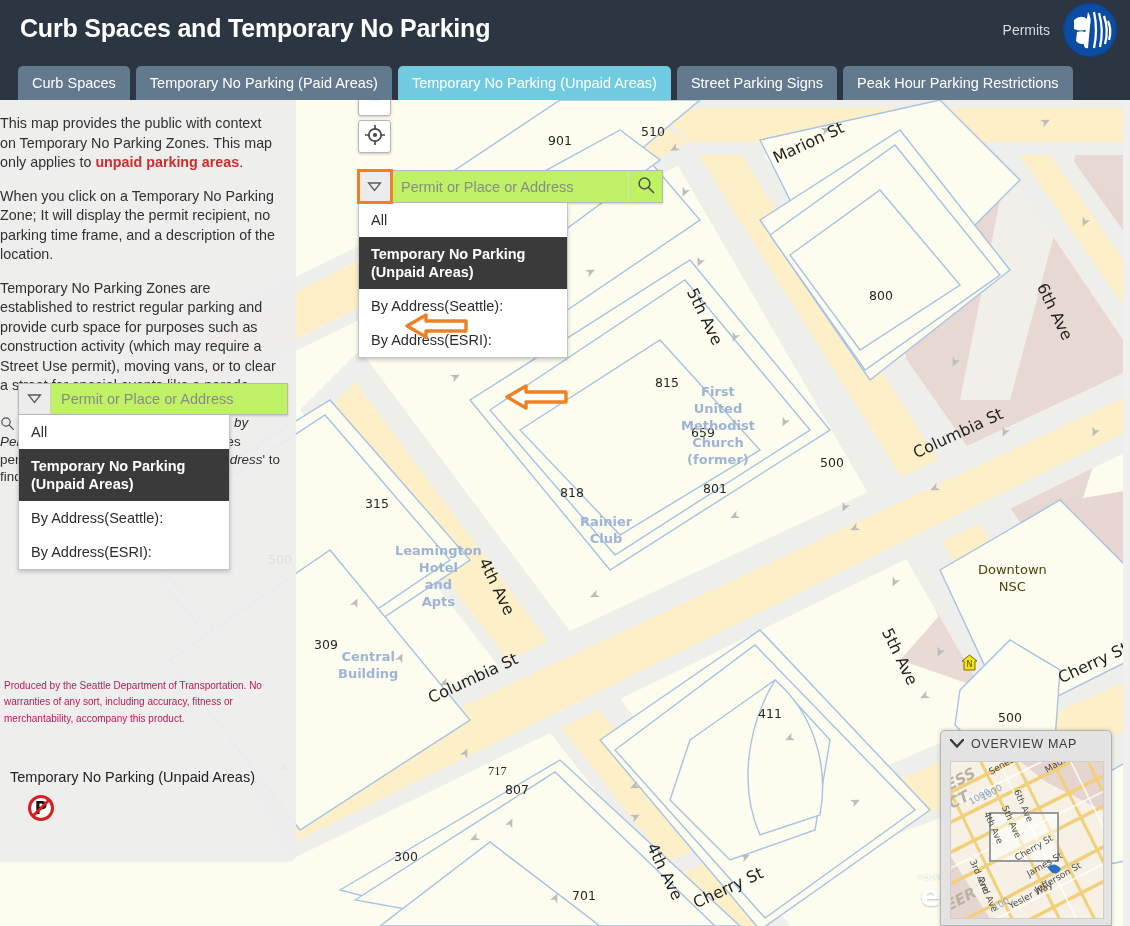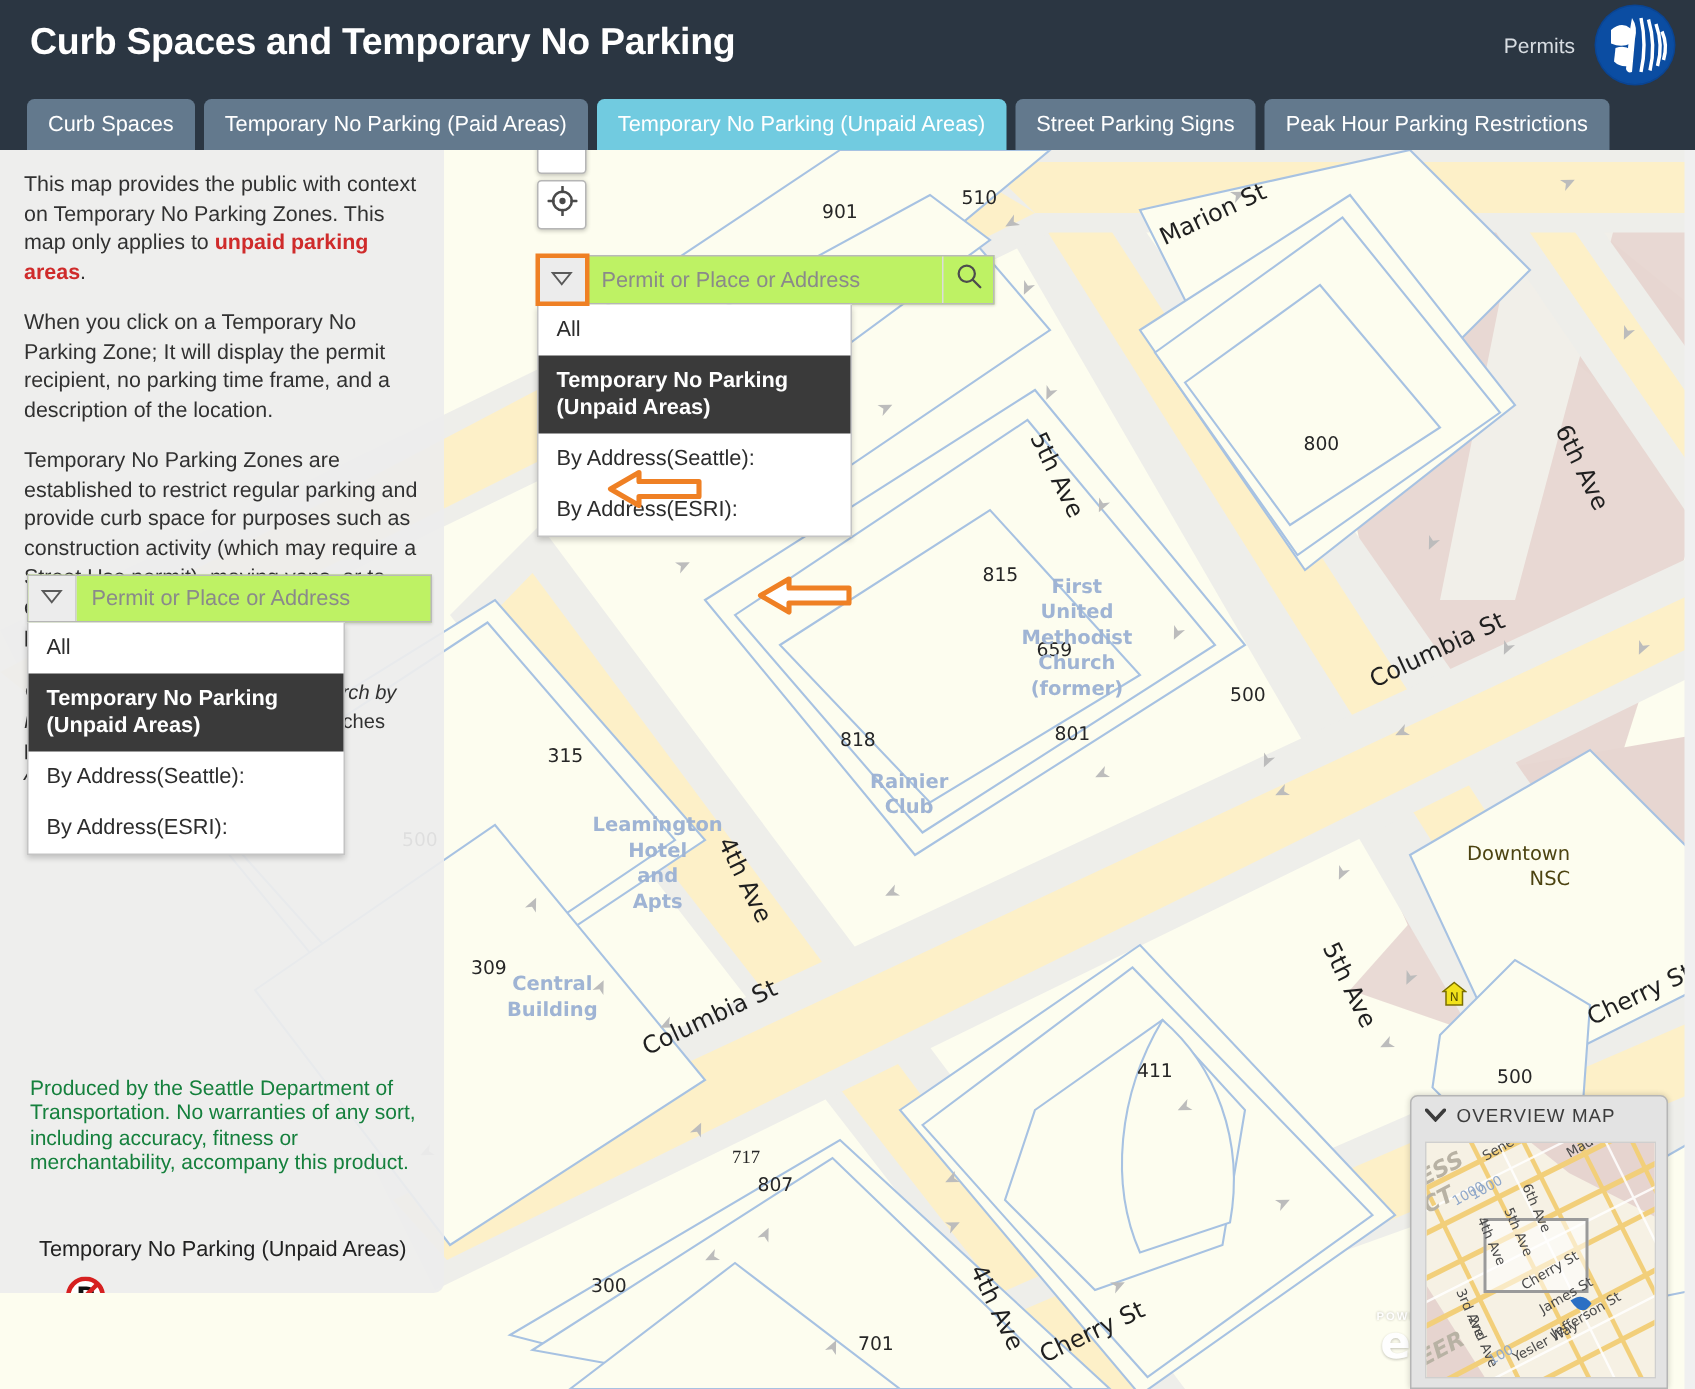--- a/index.html
+++ b/index.html
@@ -84,37 +84,37 @@
     transform-origin: 0 0;
   }
 
   
   .sidebar {
     position: absolute; left: 0; top: 100px;
     width: 296px; height: 762px;
     background: rgba(237,237,237,0.93);
     border-bottom-right-radius: 7px;
     z-index: 20;
-    padding: 14px 16px 0 16px;
+    padding: 14px 16px 0 0;
     overflow: hidden;
   }
   .sb-p {
     font-size: 14.3px; color: #313131; line-height: 19.5px;
     margin: 0 0 14px 0;
   }
   .sb-red { color: #cf2b2b; font-weight: bold; }
   .sb-note {
     font-size: 13.4px; color: #313131; line-height: 17.5px;
     margin: 18px 0 12px 0; position: relative;
   }
   .sb-note .mag {
     display: inline-block; width: 16px; vertical-align: -2px;
   }
   .sb-produced {
-    font-size: 14px; color: #15803d; line-height: 16.5px;
+    font-size: 10px; color: #be185d; line-height: 16.5px;
     margin: 10px 0 0 4px;
   }
   .sb-legend-title {
     font-size: 14.5px; color: #222; margin: 42px 0 0 10px;
   }
   .noparking {
     margin: 10px 0 0 28px;
     width: 26px; height: 26px;
   }
 
@@ -484,21 +484,21 @@
 Church
 (former)</div>
           <div class="poi" style="left: 580px; top: 413px;">Rainier
 Club</div>
           <div class="poi" style="left: 395px; top: 442px;">Leamington
 Hotel
 and
 Apts</div>
           <div class="poi" style="left: 338px; top: 548px;">Central
 Building</div>
-          <div class="poi" style="left: 978px; top: 461px; color: rgb(76, 67, 16); font-weight: normal; text-align: right;">Downtown
+          <div class="poi" style="left: 978px; top: 461px; color: rgb(76, 67, 16); font-weight: normal; text-align: center;">Downtown
 NSC</div>
         </div>
 
       <div style="position:absolute;left:961px;top:554px;">
         <svg width="17" height="17" viewBox="0 0 17 17">
           <path d="M8.5 1 L16 7 L14 7 L14 16 L3 16 L3 7 L1 7 Z" fill="#f2e21a" stroke="#7b6f00" stroke-width="1"></path>
           <text x="8.5" y="13" font-size="8" text-anchor="middle" fill="#5c5400" font-family="DejaVu Sans, sans-serif">N</text>
         </svg>
       </div>
     </div>

